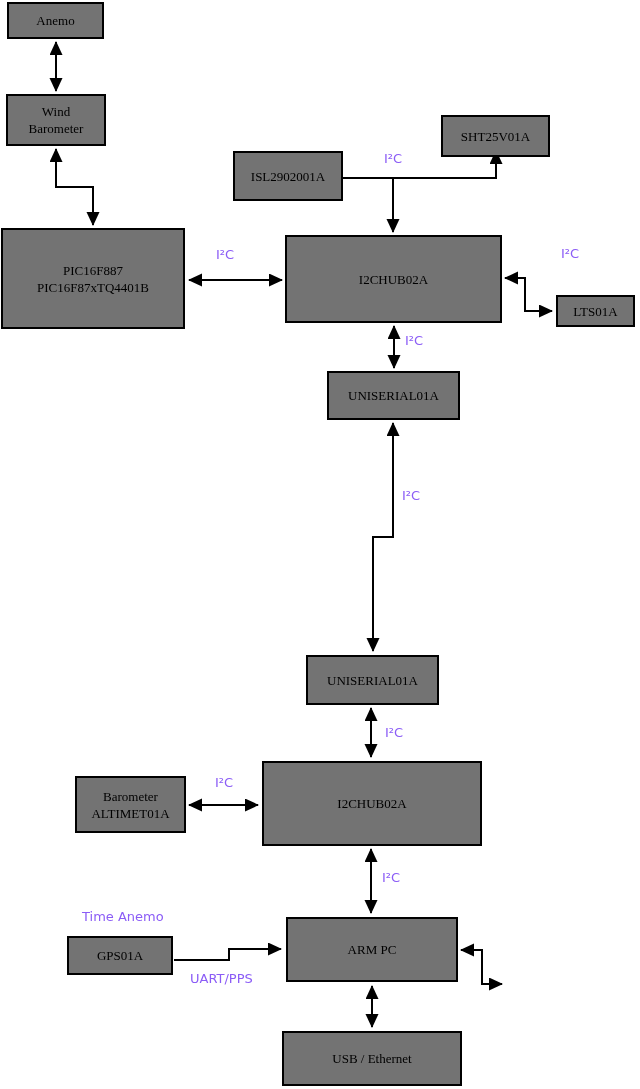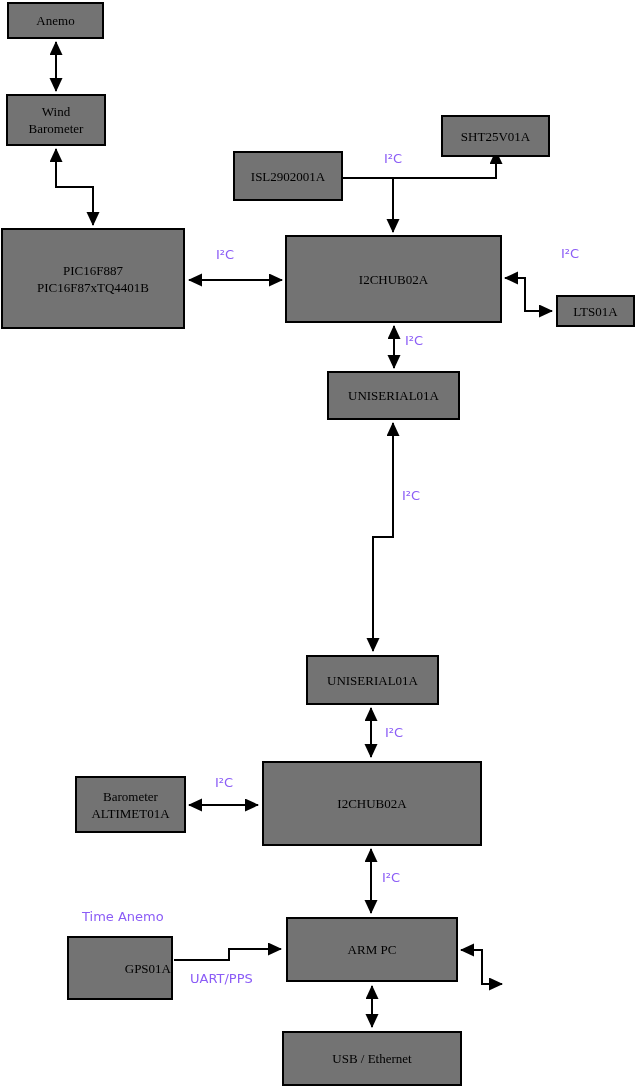--- a/index.html
+++ b/index.html
@@ -117,21 +117,21 @@
 
   <div class="node" style="left:75px; top:776px; width:111px; height:57px;">
     <span>Barometer</span>
     <span>ALTIMET01A</span>
   </div>
 
   <div class="node" style="left:262px; top:761px; width:220px; height:85px;">
     <span>I2CHUB02A</span>
   </div>
 
-  <div class="node" style="left:67px; top:936px; width:106px; height:64px;align-items:flex-end;">
+  <div class="node" style="left:67px; top:936px; width:106px; height:39px;">
     <span>GPS01A</span>
   </div>
 
   <div class="node" style="left:286px; top:917px; width:172px; height:65px;align-items:center;">
     <span>ARM PC</span>
   </div>
 
 
   <div class="node" style="left:282px; top:1031px; width:180px; height:55px;text-align:right;">
     <span>USB / Ethernet</span>

